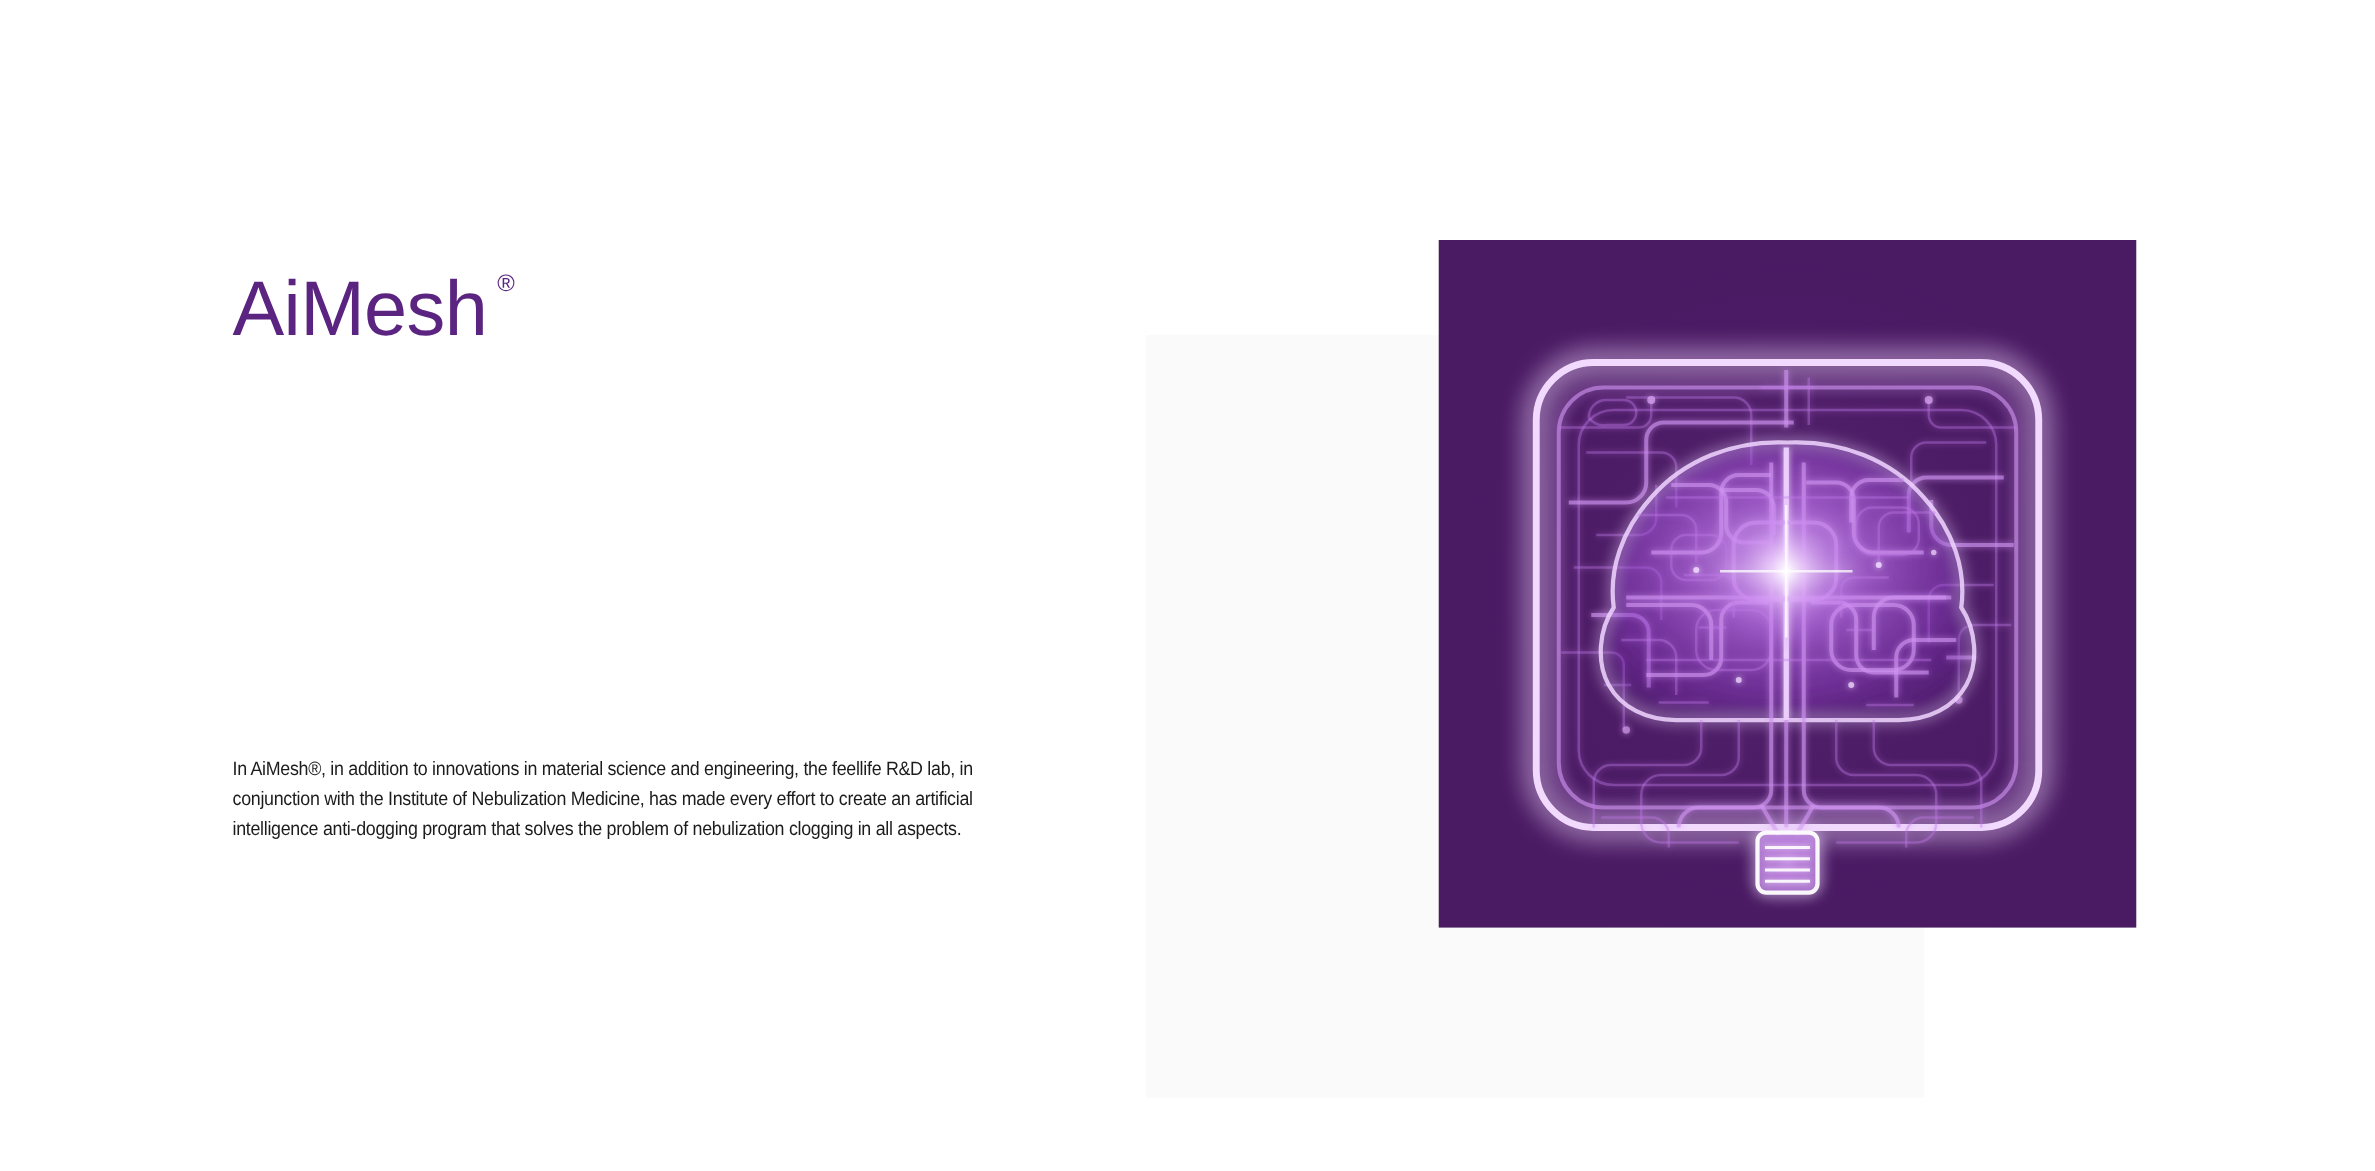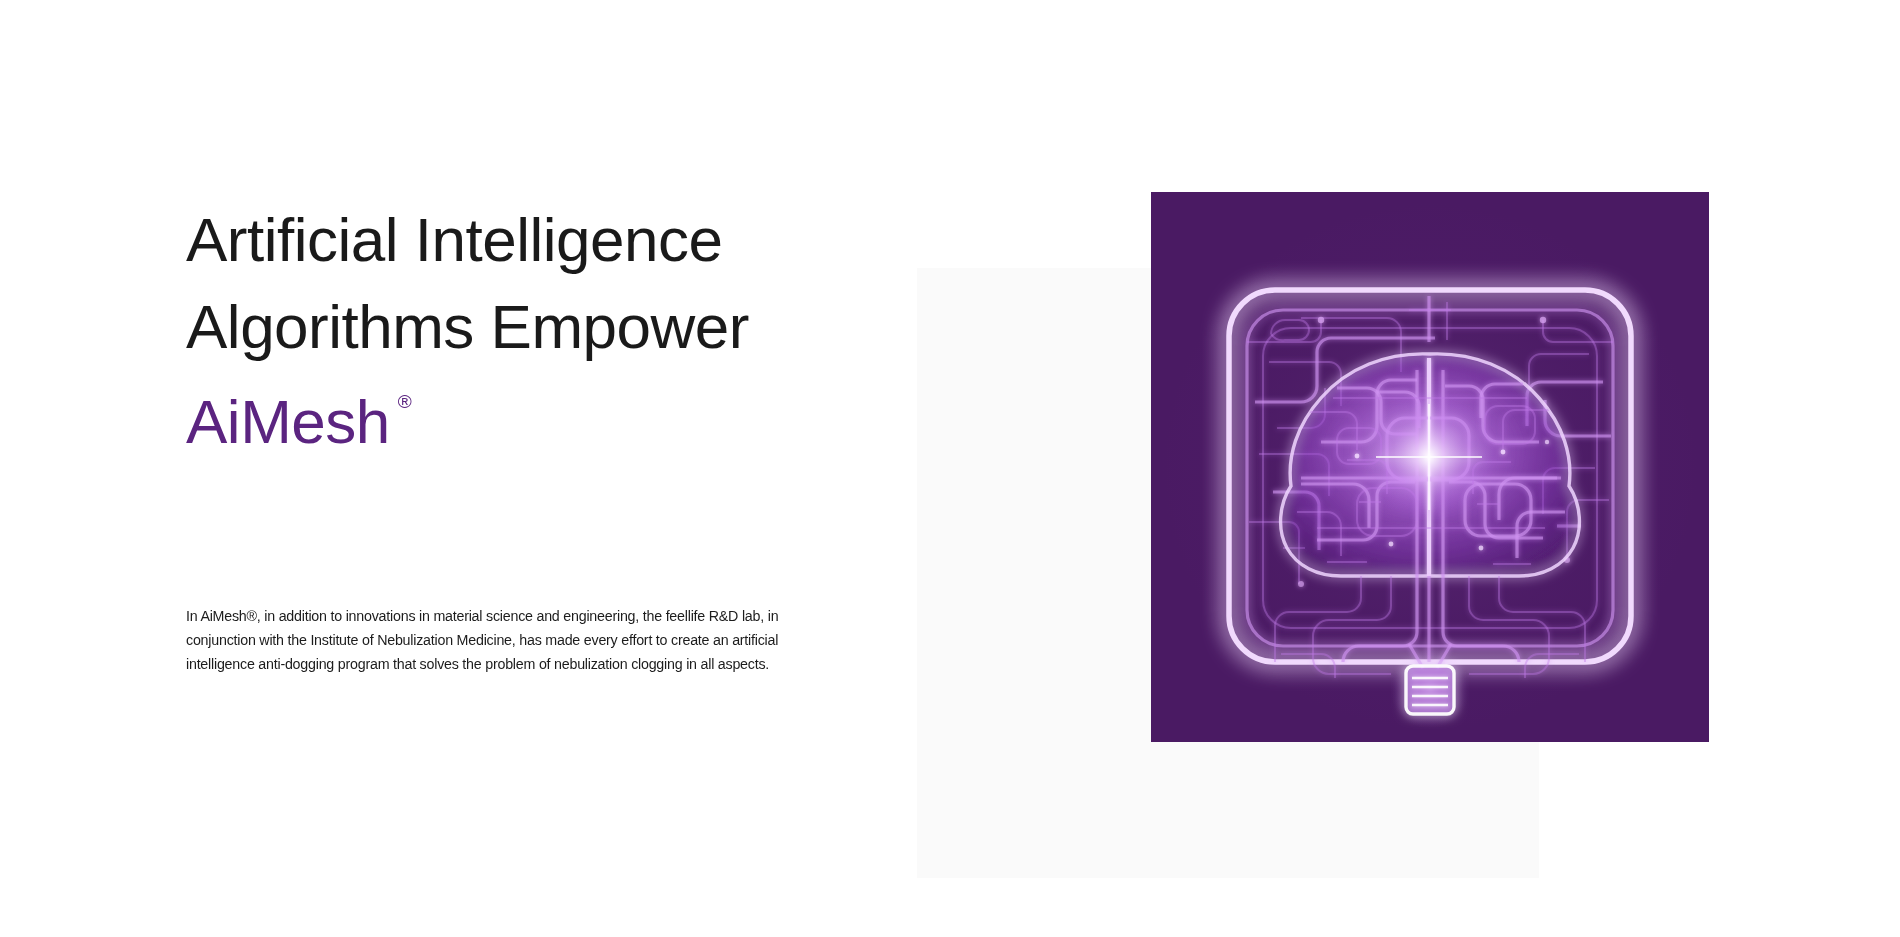--- a/index.html
+++ b/index.html
@@ -104,22 +104,20 @@
   .trace-dim   { fill: none; stroke: #c07ae8; stroke-opacity: .38; stroke-width: 2; }
   .trace-mid   { fill: none; stroke: #cf93f0; stroke-opacity: .62; stroke-width: 3.2; }
   .trace-hot   { fill: none; stroke: #efd2ff; stroke-opacity: .95; stroke-width: 4.2; }
   .trace-frame { fill: none; stroke: #f3dcff; stroke-opacity: .98; stroke-width: 5.5; }
 </style>
 </head>
 <body>
 
 <div class="text-column">
 
-  <div class="headline">Artificial Intelligence
-Algorithms Empower</div>
 
   <div class="brand-wrap">
     <span class="brand-name">AiMesh</span>
     <span class="brand-reg">®</span>
   </div>
 
 </div>
 
 <p class="body-copy">In AiMesh®, in addition to innovations in material science and engineering, the feellife R&amp;D lab, in conjunction with the Institute of Nebulization Medicine, has made every effort to create an artificial intelligence anti-dogging program that solves the problem of nebulization clogging in all aspects.</p>
 

